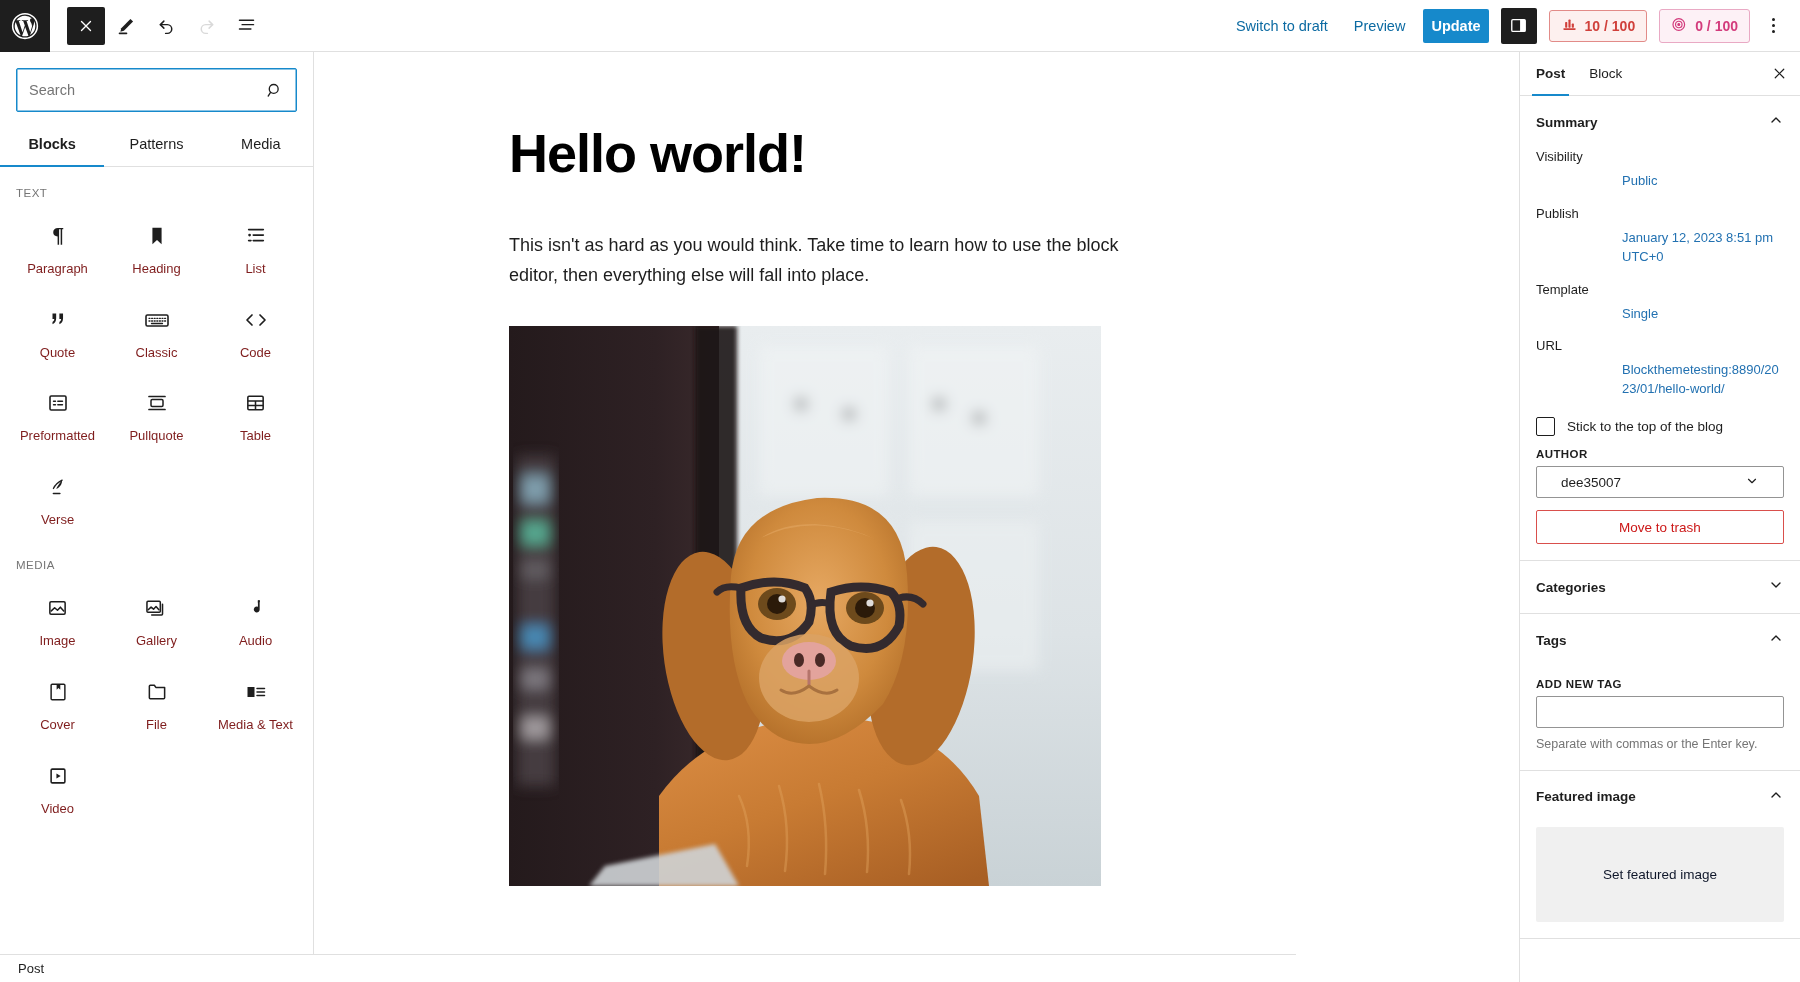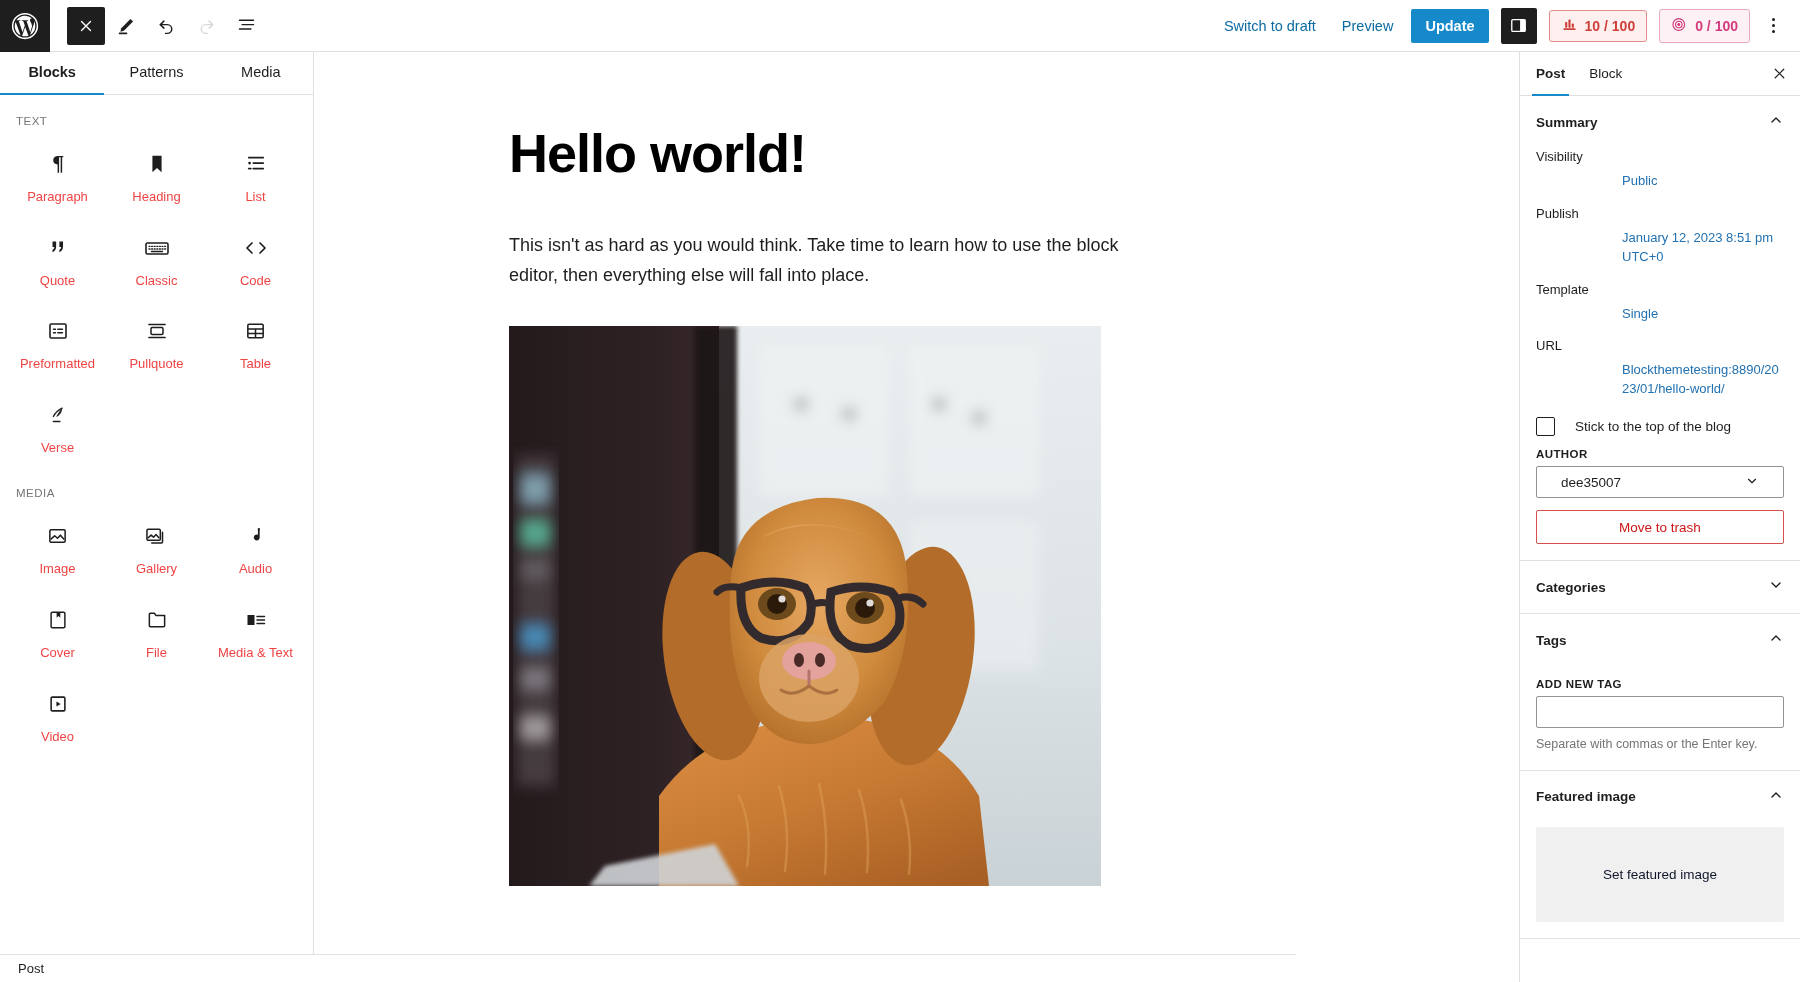--- a/index.html
+++ b/index.html
@@ -32,21 +32,21 @@
   .tb-btn.disabled svg { stroke: #bbb; opacity: .55; }
   .tb-right {
     margin-left: auto; display: flex; align-items: center; gap: 0px; padding-right: 10px;
   }
   .link-btn {
     color: #0b6aa2; font-size: 14.5px; background: none; border: none; cursor: pointer;
     padding: 8px 13px; white-space: nowrap; font-family: inherit;
   }
   .update-btn {
     background: #1689cb; color: #fff; border: none; border-radius: 2px;
-    font-size: 14.5px; font-weight: bold; padding: 9px 14px; cursor: pointer;
+    font-size: 14.5px; font-weight: bold; padding: 9px 8px; cursor: pointer;
     margin-left: 5px; font-family: inherit;
   }
   .sidebar-toggle {
     width: 36px; height: 36px; background: #1e1e1e; border-radius: 2px; margin-left: 12px;
     display: flex; align-items: center; justify-content: center; cursor: pointer; border: none;
   }
   .badge {
     display: flex; align-items: center; gap: 7px; border-radius: 3px;
     padding: 6px 11px; font-size: 14px; font-weight: bold; cursor: pointer; margin-left: 12px;
     background: #fdf0ef; white-space: nowrap;
@@ -94,21 +94,21 @@
     font-size: 11.5px; letter-spacing: .5px; color: #757575; text-transform: uppercase;
     padding: 20px 8px 6px 8px;
   }
   .block-grid { display: grid; grid-template-columns: repeat(3, 1fr); }
   .block-item {
     display: flex; flex-direction: column; align-items: center; justify-content: flex-start;
     gap: 12px; padding: 18px 4px 12px 4px; cursor: pointer; border: none; background: none;
     font-family: inherit; border-radius: 2px;
   }
   .block-item .bi-icon { height: 26px; display: flex; align-items: center; justify-content: center; }
-  .block-item .bi-label { font-size: 13px; color: #ef4444; text-align: right; line-height: 1.2; }
+  .block-item .bi-label { font-size: 13px; color: #7f1d1d; text-align: right; line-height: 1.2; }
 
   
   .canvas { flex: 1; min-width: 0; background: #fff; overflow: hidden; position: relative; }
   .canvas-inner { padding: 72px 0 0 0; }
   .post-wrap { width: 660px; margin-left: 195px; }
   .post-title {
     font-size: 54px; font-weight: bold; letter-spacing: -1px; line-height: 1.1; color: #000;
     margin-bottom: 48px;
   }
   .post-para { font-size: 18px; line-height: 1.62; color: #1e1e1e; margin-bottom: 36px; }
@@ -137,21 +137,21 @@
   .panel { border-bottom: 1px solid #e0e0e0; padding: 0 16px; }
   .panel-head {
     display: flex; align-items: center; justify-content: space-between;
     padding: 16px 0; cursor: pointer;
   }
   .panel-title { font-size: 13.5px; font-weight: bold; color: #1e1e1e; }
   .panel-body { padding-bottom: 16px; }
   .srow { display: flex; align-items: flex-start; margin-bottom: 14px; }
   .srow .sk { width: 86px; flex: 0 0 86px; font-size: 13px; color: #1e1e1e; padding-top: 1px; }
   .srow .sv { font-size: 13px; color: #2271b1; line-height: 1.45; word-break: break-word; cursor: pointer; margin-top: 24px; }
-  .check-row { display: flex; align-items: center; gap: 20px; margin: 18px 0 10px 0; }
+  .check-row { display: flex; align-items: center; gap: 12px; margin: 18px 0 10px 0; }
   .cbox { width: 19px; height: 19px; border: 1.5px solid #1e1e1e; border-radius: 2px; flex: 0 0 19px; cursor: pointer; }
   .check-label { font-size: 13.5px; color: #1e1e1e; }
   .field-label {
     font-size: 11.5px; font-weight: bold; letter-spacing: .4px; text-transform: uppercase;
     color: #1e1e1e; margin: 12px 0 6px 0; display: block;
   }
   .sel {
     width: 100%; height: 32px; border: 1px solid #949494; border-radius: 2px;
     display: flex; align-items: center; justify-content: space-between; padding: 0 24px;
     font-size: 13.5px; color: #1e1e1e; cursor: pointer; background: #fff;
@@ -258,20 +258,31 @@
         <i></i>
         <i></i>
         <i></i>
       </button>
     </div>
   </div>
 
   <div class="body-row">
 
     <div class="inserter">
+      <div class="search-wrap">
+        <div class="search-box">
+          <input type="text" value="" placeholder="Search" style="">
+          <span class="search-icon">
+            <svg width="19" height="19" viewBox="0 0 24 24" fill="none" stroke="#1e1e1e" stroke-width="1.7">
+              <circle cx="11" cy="10" r="5.6"></circle>
+              <path d="M7.2 14.2L4 19" stroke-linecap="round"></path>
+            </svg>
+          </span>
+        </div>
+      </div>
 
       <div class="tabs-row">
         <button class="tab active">Blocks</button>
         <button class="tab">Patterns</button>
         <button class="tab">Media</button>
       </div>
 
       <div class="blocks-scroll">
 
         <div class="cat-label">TEXT</div>

